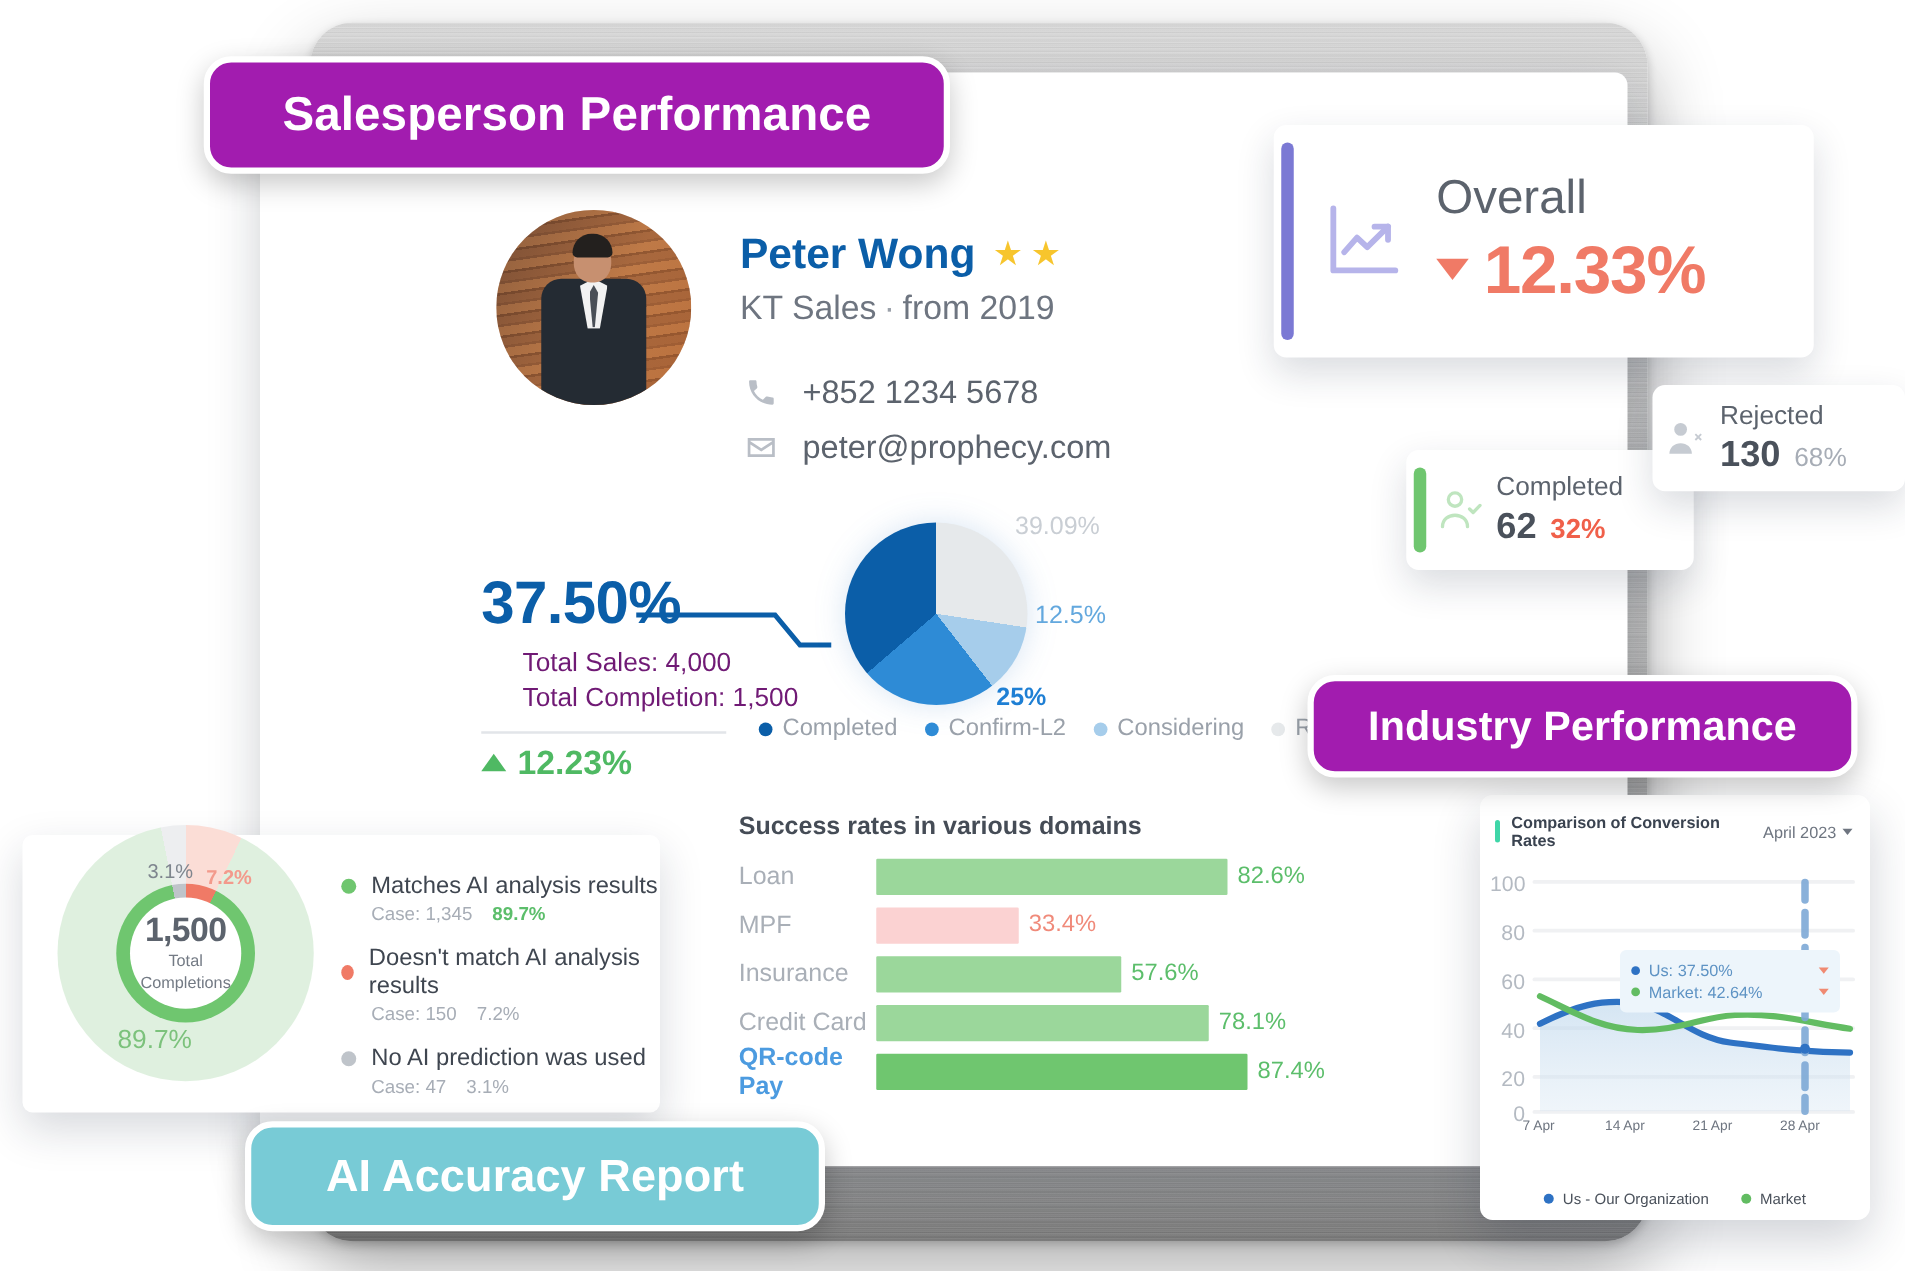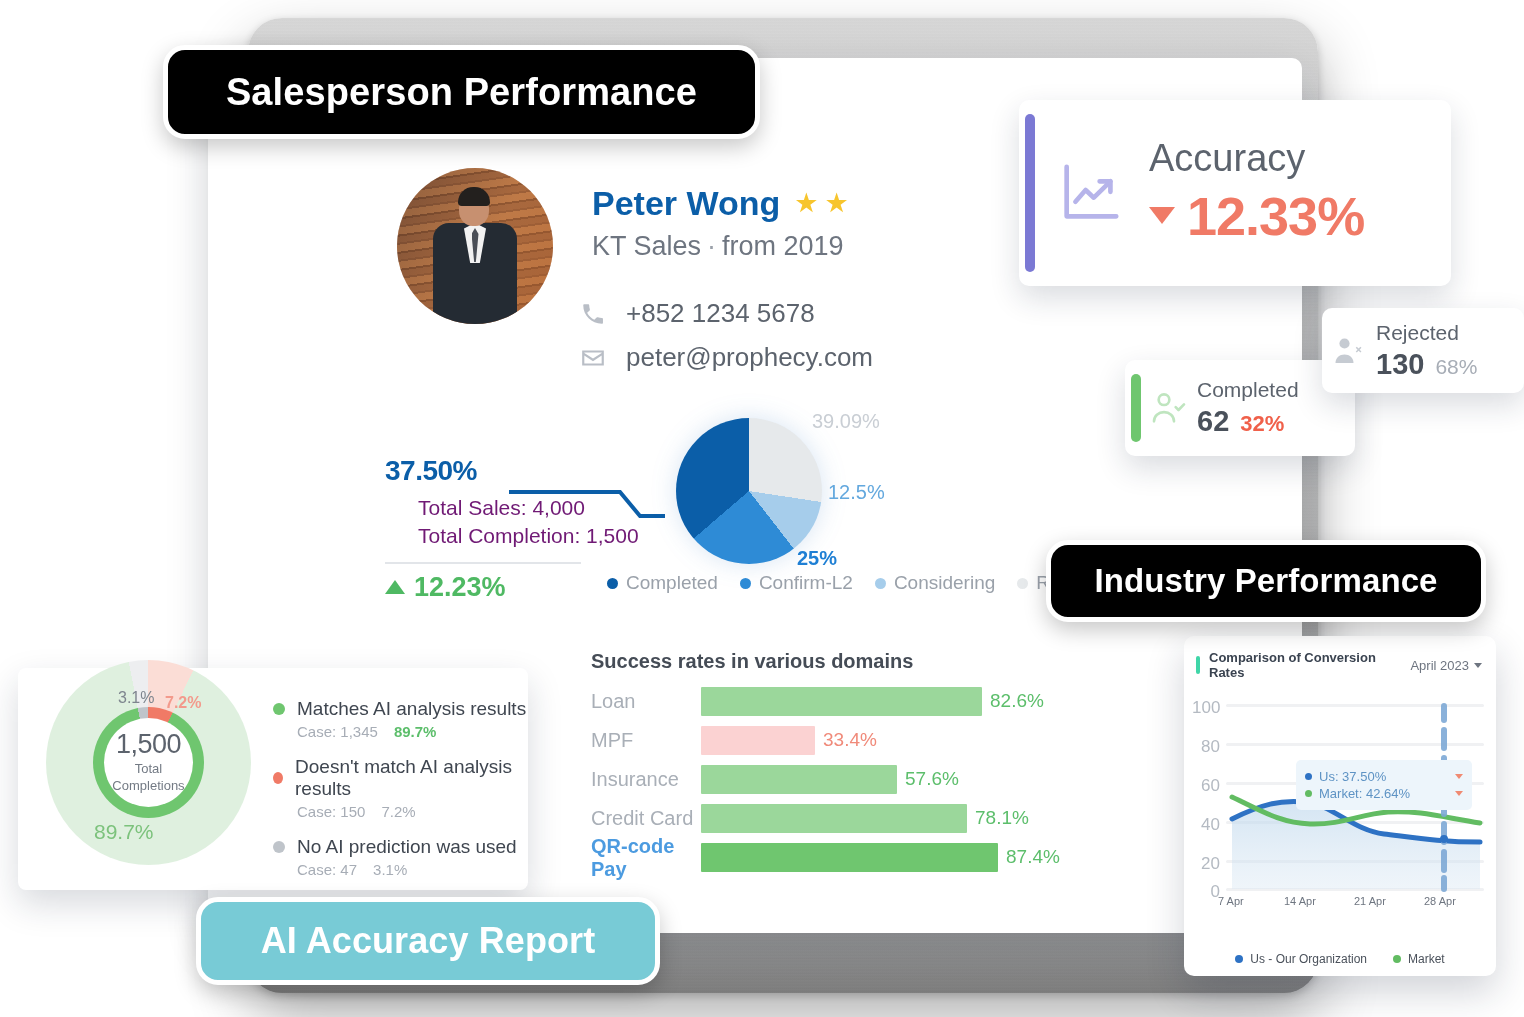--- a/index.html
+++ b/index.html
@@ -43,21 +43,21 @@
   .pill {
     position: absolute;
     display: flex; align-items: center; justify-content: center;
     border-radius: 22px;
     color: #ffffff;
     font-weight: 700;
     letter-spacing: .1px;
     box-shadow: 0 8px 22px rgba(0,0,0,.22);
     border: 5px solid #ffffff;
   }
-  .pill-blue { background:#000000; }
+  .pill-blue { background:#a21caf; }
   .pill-teal { background:#78CBD6; }
   #pill-sales    { left:163px; top:45px;  width:597px; height:94px;  font-size:38px; }
   #pill-industry { left:1046px;top:540px; width:440px; height:82px;  font-size:33px; }
   #pill-ai       { left:196px; top:897px; width:464px; height:88px;  font-size:36px; }
 
   
   .avatar{
     position:absolute; left:397px; top:168px; width:156px; height:156px;
     border-radius:50%; overflow:hidden;
     background:
@@ -102,21 +102,21 @@
     background:#4a4f57; clip-path: polygon(50% 0,100% 18%,62% 100%,38% 100%,0 18%);
   }
 
   .name-row{ position:absolute; left:592px; top:184px; display:flex; align-items:center; gap:14px; }
   .name{ font-size:34px; font-weight:700; color:#0B5EA8; }
   .stars{ display:flex; gap:6px; }
   .star{ color:#F7C52D; font-size:27px; line-height:1; }
   .subline{ position:absolute; left:592px; top:231px; font-size:27px; color:#6E7580; white-space:nowrap; }
   .subline .dot{ color:#9aa0a9; padding:0 6px; }
 
-  .contact{ position:absolute; left:578px; top:298px; }
+  .contact{ position:absolute; left:594px; top:298px; }
   .crow{ display:flex; align-items:center; gap:18px; margin-bottom:13px; }
   .crow .ico{ width:30px; color:#B9BEC6; display:flex; align-items:center; justify-content:center; }
   .crow .txt{ font-size:26px; color:#5C636D; }
 
   
   .card{
     position:absolute; background:#fff; border-radius:10px;
     box-shadow:0 12px 30px rgba(25,35,60,.16);
   }
   #overall-card{ left:1019px; top:100px; width:432px; height:186px; display:flex; align-items:center; }
@@ -136,21 +136,21 @@
   #rejected-card{ left:1322px; top:308px; width:202px; height:85px; display:flex; align-items:center; }
   .mini-icon{ width:56px; display:flex; align-items:center; justify-content:center; }
   .mini-title{ font-size:21px; color:#5C636D; }
   .mini-row{ display:flex; align-items:baseline; gap:11px; margin-top:3px; }
   .mini-num{ font-size:29px; font-weight:700; color:#4A515B; }
   .mini-pct-red{ font-size:22px; font-weight:700; color:#F0604A; }
   .mini-pct-gray{ font-size:21px; color:#A7ADB6; }
 
   
   .kpi{ position:absolute; left:385px; top:455px; }
-  .kpi-big{ font-size:28px; font-weight:700; color:#0B5EA8; letter-spacing:-.5px; }
+  .kpi-big{ font-size:48px; font-weight:700; color:#0B5EA8; letter-spacing:-.5px; }
   .kpi-sub{ font-size:21px; color:#701a75; margin-top:7px; line-height:1.33;margin-left:33px; }
   .kpi-rule{ width:196px; height:2px; background:#E2E5E9; margin:12px 0 8px; }
   .kpi-delta{ display:flex; align-items:center; gap:9px; }
   .kpi-delta .v{ font-size:27px; font-weight:700; color:#4FB963; }
   .leader{ position:absolute; left:505px; top:470px; }
 
   .pie-wrap{ position:absolute; left:676px; top:418px; width:146px; height:146px; }
   .pie{ width:146px; height:146px; border-radius:50%; filter: drop-shadow(0 0 12px rgba(40,110,190,.18)); }
   .pie-lbl{ position:absolute; font-size:20px; }
   #lbl-2832{ left:812px; top:410px; color:#C9CED4; }
@@ -180,21 +180,21 @@
   .donut-outer{
     position:absolute; left:18px; top:2px; width:205px; height:205px; border-radius:50%;
   }
   .donut-ring{
     position:absolute; left:65px; top:49px; width:111px; height:111px; border-radius:50%;
   }
   .donut-hole{
     position:absolute; left:76px; top:60px; width:89px; height:89px; border-radius:50%;
     background:#fff; display:flex; flex-direction:column; align-items:center; justify-content:center;
   }
-  .donut-total{ font-size:27px; font-weight:400; color:#5C636D; letter-spacing:-.5px; line-height:1; }
+  .donut-total{ font-size:27px; font-weight:700; color:#5C636D; letter-spacing:-.5px; line-height:1; }
   .donut-cap{ font-size:13px; color:#737A84; line-height:1.25; text-align:center; margin-top:3px; }
   .d-lbl{ position:absolute; font-size:16px; }
   #d-31 { left:90px; top:31px; color:#7E858E; }
   #d-72 { left:137px; top:36px; color:#F39A8C; font-weight:600; }
   #d-897{ left:66px; top:162px; color:#7CC27C; font-size:21px; }
 
   .ai-legend{ position:absolute; left:255px; top:30px; }
   .alrow{ margin-bottom:16px; }
   .altop{ display:flex; align-items:center; gap:12px; }
   .altop i{ width:12px;height:12px;border-radius:50%; display:block; }
@@ -282,21 +282,21 @@
   <div class="card" id="overall-card">
     <div class="accent"></div>
     <div class="overall-icon">
       <svg width="74" height="70" viewBox="0 0 24 24" fill="none" stroke="#B6B4EA" stroke-width="1.6" stroke-linecap="round" stroke-linejoin="round">
         <path d="M4 3v17h17"></path>
           <path d="M7 15l3.5-4 2.8 2.6L19 8"></path>
           <path d="M15.3 8H19v3.6"></path>
       </svg>
     </div>
     <div class="overall-text">
-      <div class="overall-title">Accuracy</div>
+      <div class="overall-title">Overall</div>
       <div class="overall-val">
         <span class="tri-down"></span>
         <span class="overall-num">12.33%</span>
       </div>
     </div>
   </div>
 
   <div class="card" id="completed-card">
     <div class="accent"></div>
     <div class="mini-icon">

